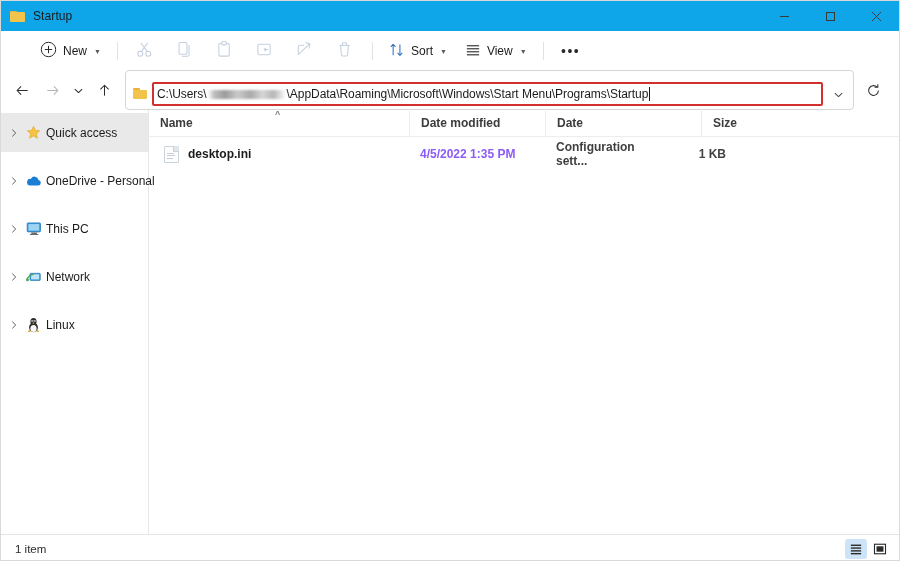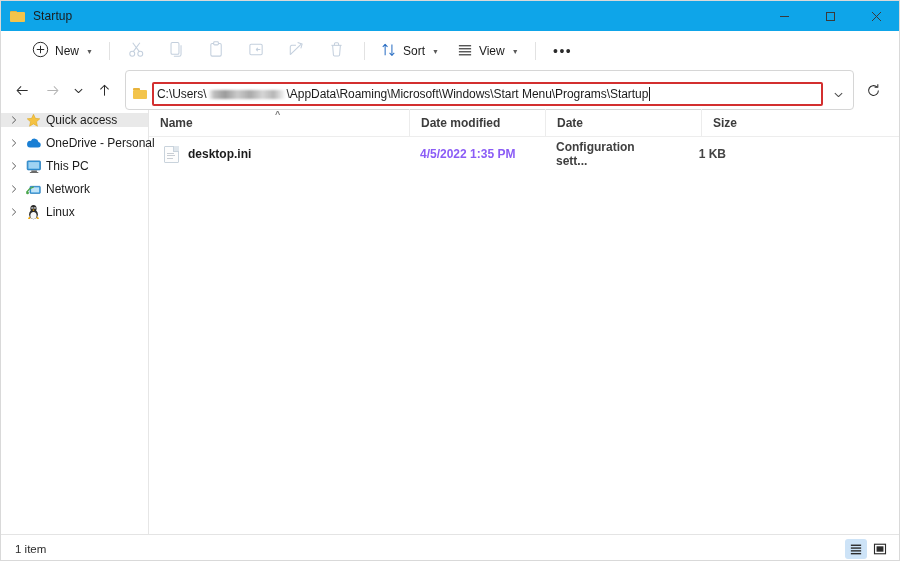--- a/index.html
+++ b/index.html
@@ -75,21 +75,21 @@
     justify-content: center;
     color: #3a3a3a;
   }
   .wc svg { display: block; }
 
   
   .cmdbar {
     height: 40px;
     display: flex;
     align-items: center;
-    padding: 0 22px;
+    padding: 0 30px;
     background: #ffffff;
     gap: 0px;
   }
   .cmd-btn {
     height: 30px;
     display: flex;
     align-items: center;
     gap: 6px;
     padding: 0 9px;
     border-radius: 4px;
@@ -263,21 +263,21 @@
   }
   .sidebar {
     width: 148px;
     border-right: 1px solid #e6e6e6;
     padding-top: 4px;
     box-sizing: border-box;
     background: #ffffff;
     flex: 0 0 148px;
   }
   .nav-item {
-    height: 14px;
+    height: 39px;
     display: flex;
     align-items: center;
     gap: 4px;
     padding-left: 6px;
     margin: 0 0px;
     font-size: 12px;
     color: #1b1b1b;
     position: relative;
     white-space: nowrap;
   }

